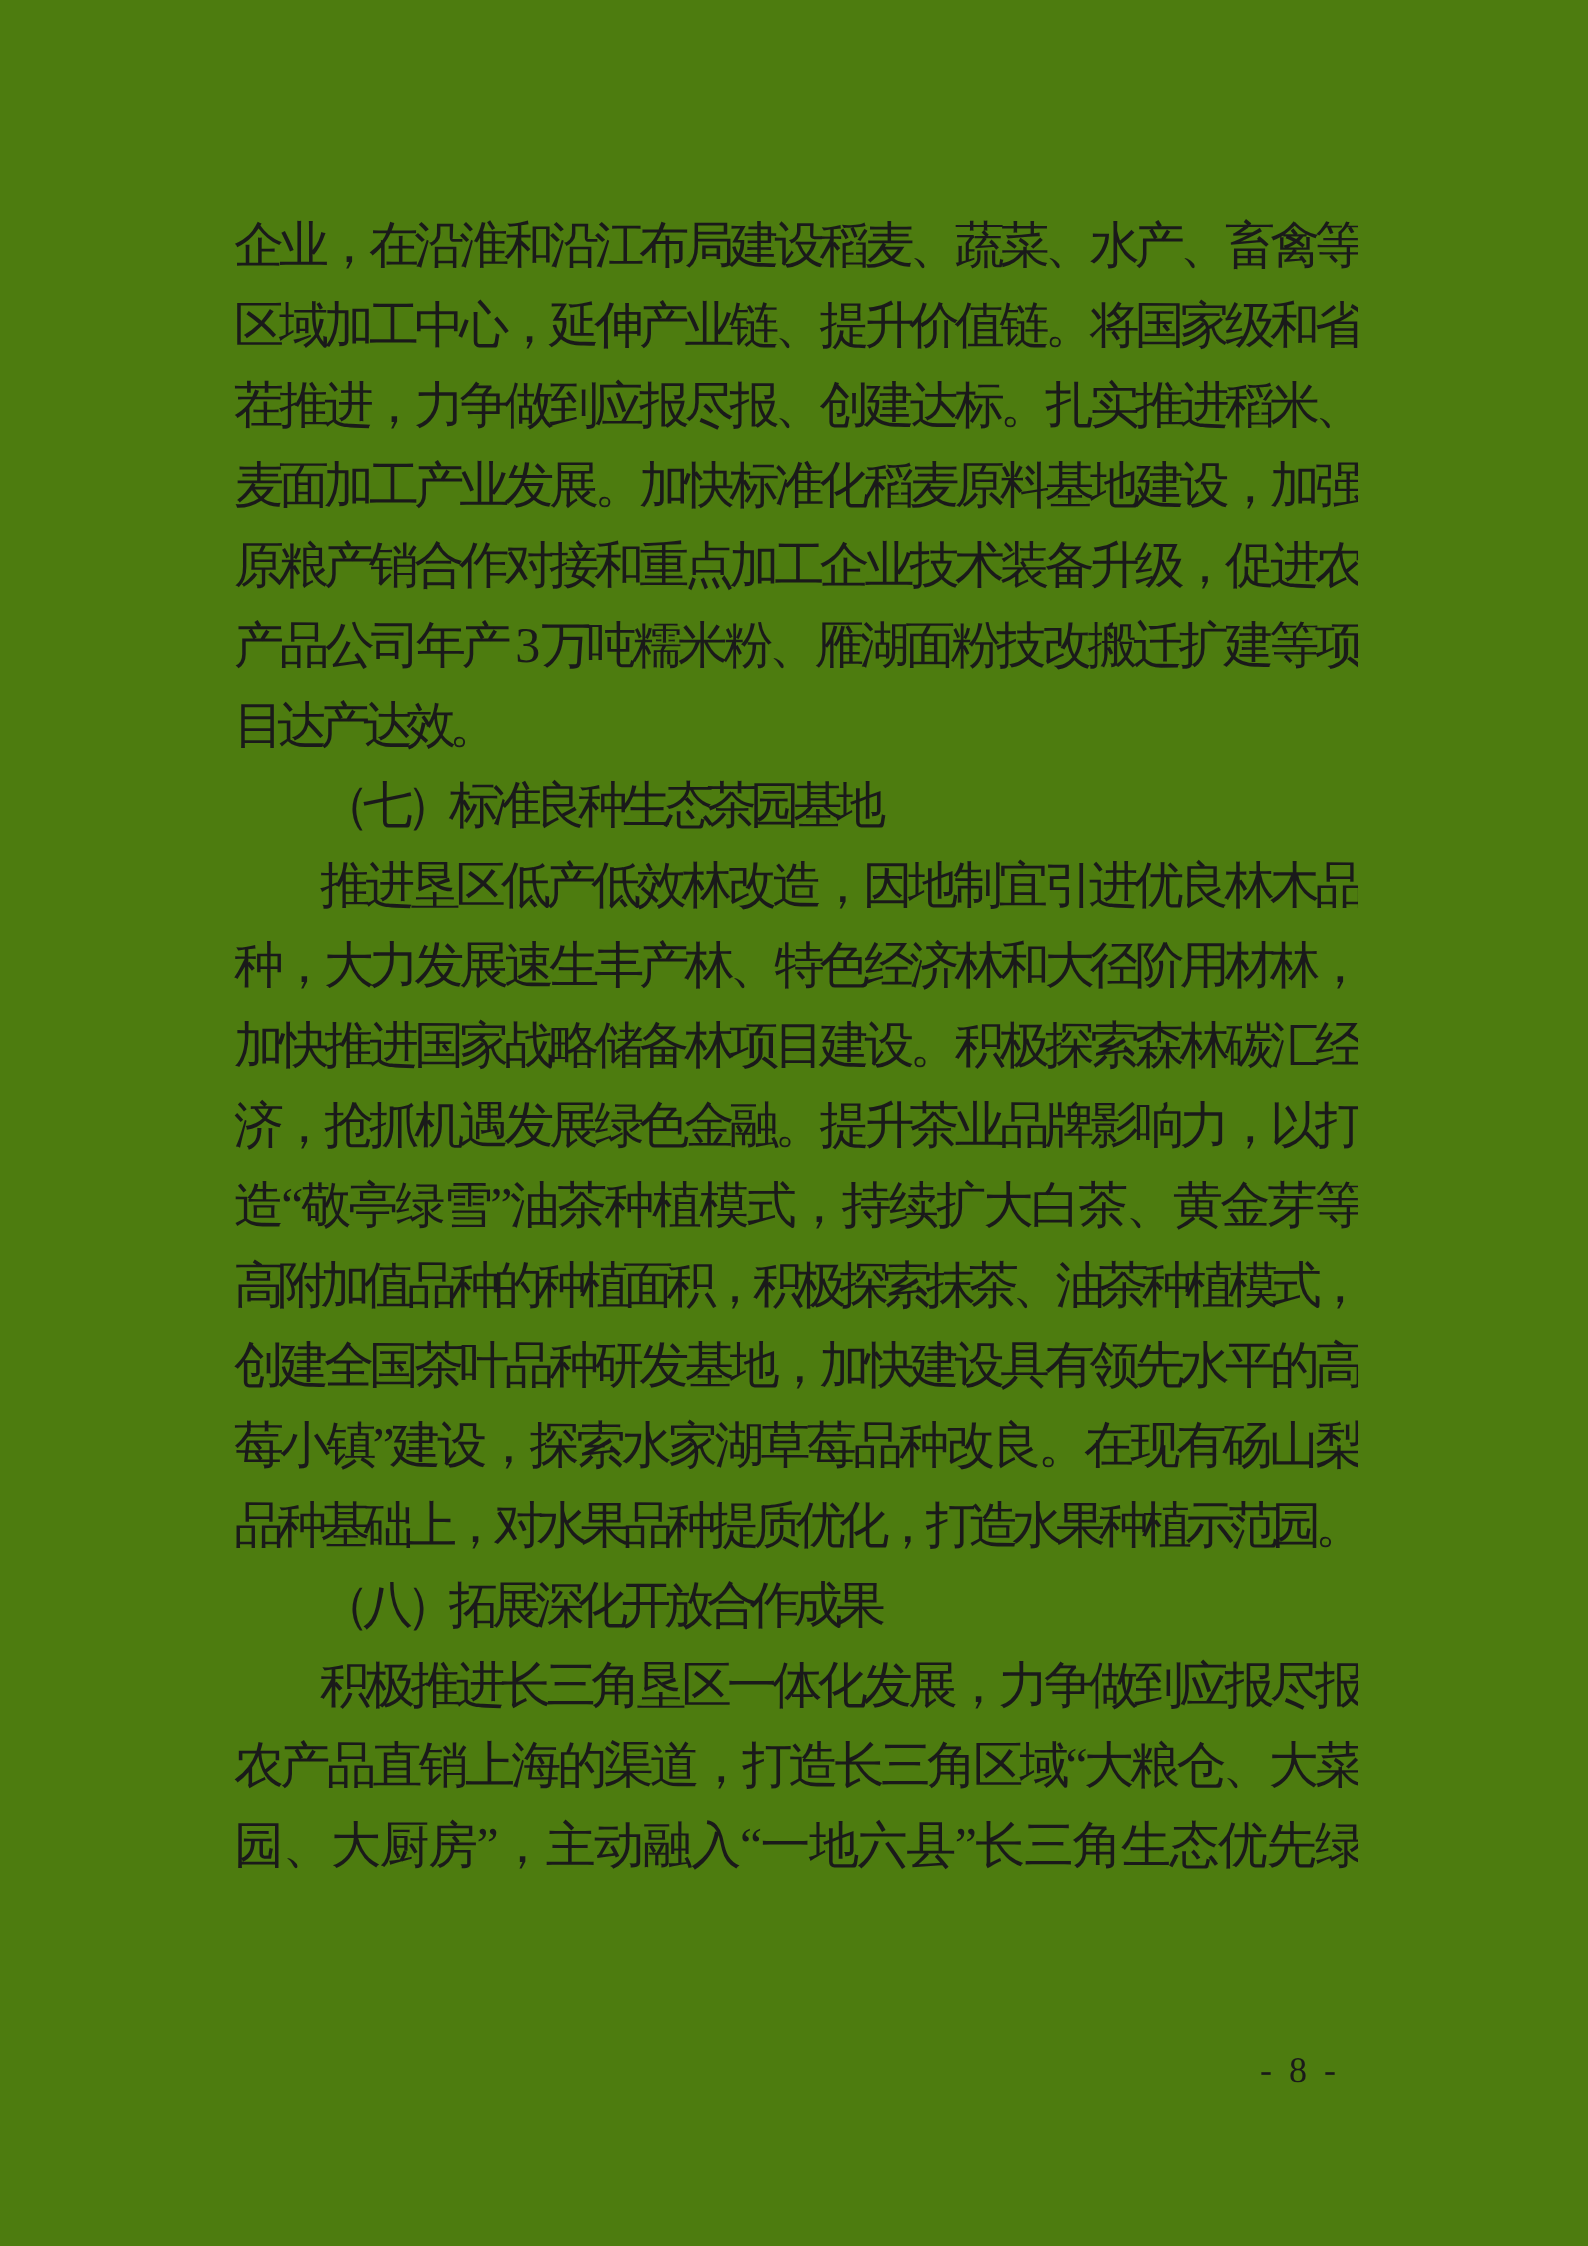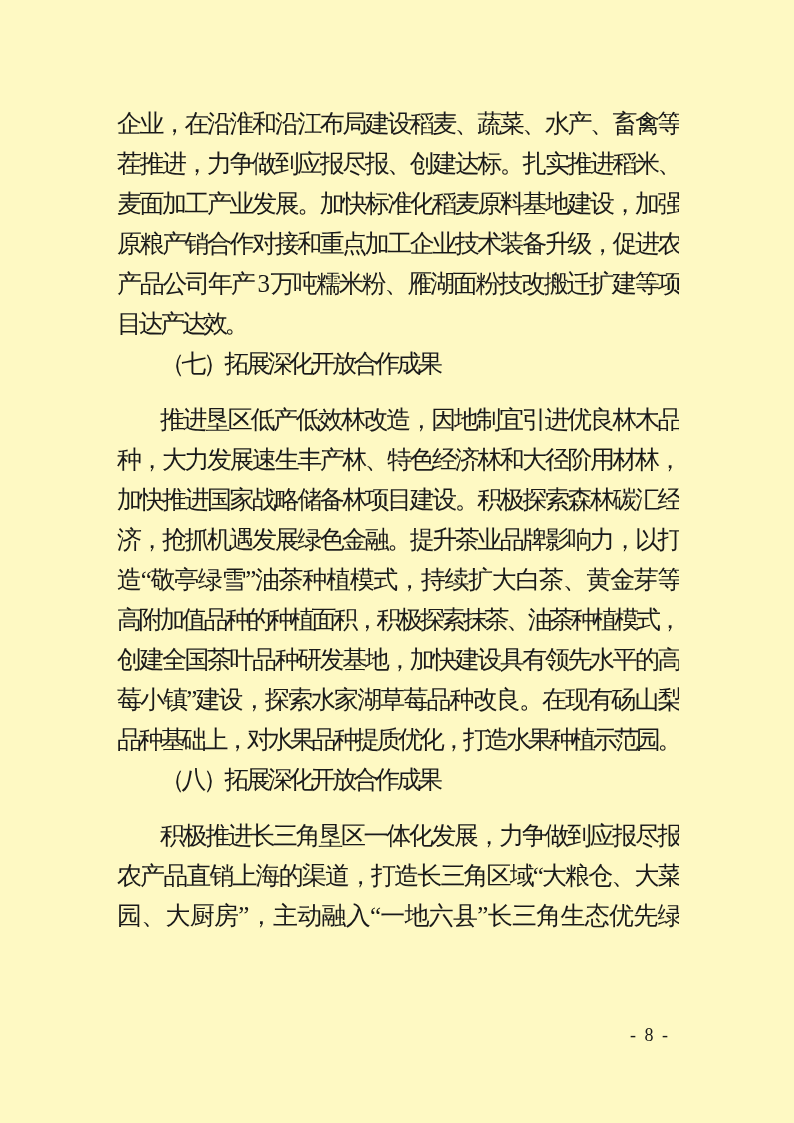--- a/index.html
+++ b/index.html
@@ -4,21 +4,21 @@
 <style>
   html, body {
     margin: 0;
     padding: 0;
     background: #ffffff;
   }
   .page {
     position: relative;
     width: 794px;
     height: 1123px;
-    background: #fef9c3;
+    background: #4d7c0f;
     overflow: hidden;
     font-family: "Liberation Serif", "DejaVu Serif", serif;
     color: #1a1a1a;
   }
   .text-block {
     position: absolute;
     left: 117px;
     top: 104px;
     width: 562px;
   }
@@ -27,21 +27,20 @@
     line-height: 40px;
     font-size: 25px;
     letter-spacing: -3.5px;
     white-space: nowrap;
     text-align: justify;
     text-align-last: justify;
     overflow: hidden;
   }
   .l.indent {
     text-indent: 43px;
-    margin-top: 16px;
   }
   .l.end {
     text-align-last: left;
     white-space: normal;
   }
   .l.heading {
     text-align-last: left;
     text-indent: 43px;
     white-space: normal;
   }
@@ -54,26 +53,27 @@
     letter-spacing: 2px;
     color: #1a1a1a;
   }
 </style>
 </head>
 <body>
 
 <div class="page">
   <div class="text-block">
     <div class="l">企业，在沿淮和沿江布局建设稻麦、蔬菜、水产、畜禽等</div>
+    <div class="l">区域加工中心，延伸产业链、提升价值链。将国家级和省</div>
     <div class="l">茬推进，力争做到应报尽报、创建达标。扎实推进稻米、</div>
     <div class="l">麦面加工产业发展。加快标准化稻麦原料基地建设，加强</div>
     <div class="l">原粮产销合作对接和重点加工企业技术装备升级，促进农</div>
     <div class="l">产品公司年产 3 万吨糯米粉、雁湖面粉技改搬迁扩建等项</div>
     <div class="l end">目达产达效。</div>
-    <div class="l heading">（七）拓展深化开放合作成果</div>
+    <div class="l heading">（七）标准良种生态茶园基地</div>
     <div class="l indent">推进垦区低产低效林改造，因地制宜引进优良林木品</div>
     <div class="l">种，大力发展速生丰产林、特色经济林和大径阶用材林，</div>
     <div class="l">加快推进国家战略储备林项目建设。积极探索森林碳汇经</div>
     <div class="l">济，抢抓机遇发展绿色金融。提升茶业品牌影响力，以打</div>
     <div class="l">造“敬亭绿雪”油茶种植模式，持续扩大白茶、黄金芽等</div>
     <div class="l">高附加值品种的种植面积，积极探索抹茶、油茶种植模式，</div>
     <div class="l">创建全国茶叶品种研发基地，加快建设具有领先水平的高</div>
     <div class="l">莓小镇”建设，探索水家湖草莓品种改良。在现有砀山梨</div>
     <div class="l">品种基础上，对水果品种提质优化，打造水果种植示范园。</div>
     <div class="l heading">（八）拓展深化开放合作成果</div>

